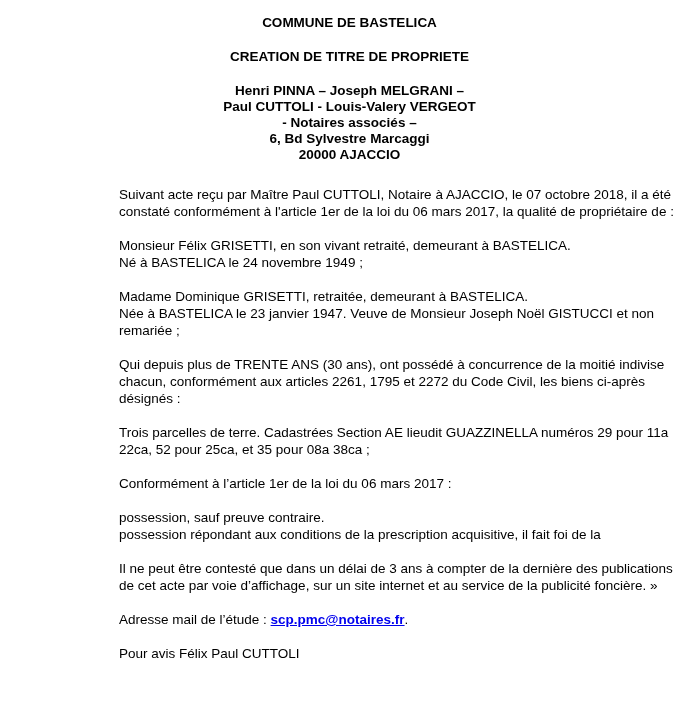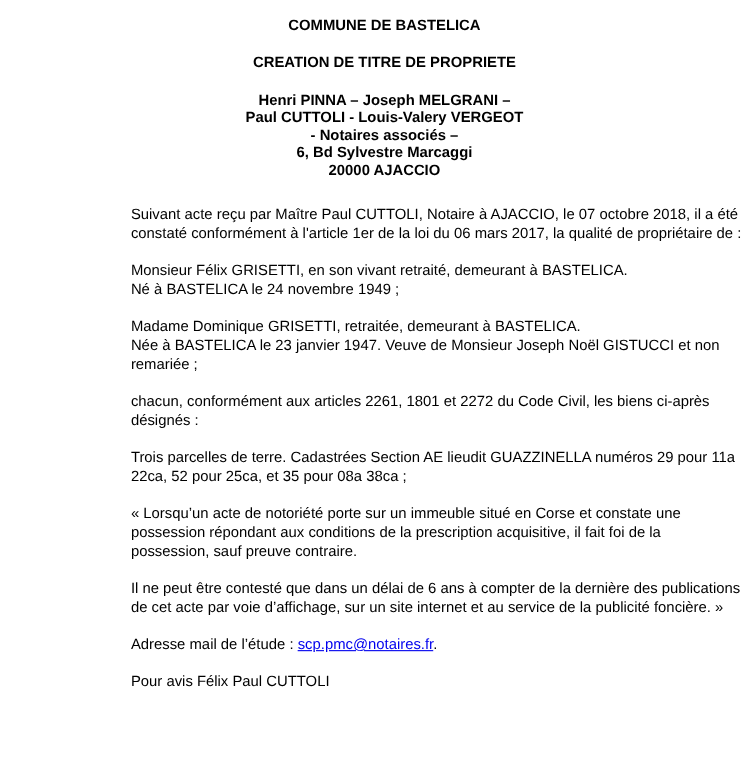--- a/index.html
+++ b/index.html
@@ -8,21 +8,21 @@
   .header { position: absolute; left: 0; width: 679px; text-align: center;
             font-weight: bold; font-size: 13.5px; line-height: 16px; }
   .h1 { top: 15px; left: 10px; }
   .h2 { top: 49px; left: 10px; }
   .h3 { top: 83px; left: 10px; }
   .h3 div { white-space: nowrap; }
   .body { position: absolute; left: 103px; top: 186px; width: 570px;
           font-size: 13.5px; line-height: 17px; }
   .body p { margin: 0 0 17px 16px; white-space: nowrap; }
   .body p span { display: block; }
-  a.mail { color: #0000ee; text-decoration: underline; }
+  a.mail { color: #0000ee; text-decoration: underline; font-weight: bold; }
 </style>
 </head>
 <body>
 
 <div class="header h1">COMMUNE DE BASTELICA</div>
 <div class="header h2">CREATION DE TITRE DE PROPRIETE</div>
 <div class="header h3">
   <div>Henri PINNA – Joseph MELGRANI –</div>
   <div>Paul CUTTOLI - Louis-Valery VERGEOT</div>
   <div>- Notaires associés –</div>
@@ -38,34 +38,37 @@
   <p>
     <span>Monsieur Félix GRISETTI, en son vivant retraité, demeurant à BASTELICA.</span>
     <span>Né à BASTELICA le 24 novembre 1949 ;</span>
   </p>
   <p>
     <span>Madame Dominique GRISETTI, retraitée, demeurant à BASTELICA.</span>
     <span>Née à BASTELICA le 23 janvier 1947. Veuve de Monsieur Joseph Noël GISTUCCI et non</span>
     <span>remariée ;</span>
   </p>
   <p>
-    <span>chacun, conformément aux articles 2261, 1801 et 2272 du Code Civil, les biens ci-après</span>
+    <span>Qui depuis plus de TRENTE ANS (30 ans), ont possédé à concurrence de la moitié indivise</span>
+    <span>chacun, conformément aux articles 2261, 1795 et 2272 du Code Civil, les biens ci-après</span>
     <span>désignés :</span>
   </p>
   <p>
     <span>Trois parcelles de terre. Cadastrées Section AE lieudit GUAZZINELLA numéros 29 pour 11a</span>
     <span>22ca, 52 pour 25ca, et 35 pour 08a 38ca ;</span>
   </p>
   <p>
-    <span>« Lorsqu’un acte de notoriété porte sur un immeuble situé en Corse et constate une</span>
-    <span>possession répondant aux conditions de la prescription acquisitive, il fait foi de la</span>
-    <span>possession, sauf preuve contraire.</span>
+    <span>Conformément à l’article 1er de la loi du 06 mars 2017 :</span>
   </p>
   <p>
-    <span>Il ne peut être contesté que dans un délai de 6 ans à compter de la dernière des publications</span>
+    <span>possession, sauf preuve contraire.</span>
+    <span>possession répondant aux conditions de la prescription acquisitive, il fait foi de la</span>
+  </p>
+  <p>
+    <span>Il ne peut être contesté que dans un délai de 3 ans à compter de la dernière des publications</span>
     <span>de cet acte par voie d’affichage, sur un site internet et au service de la publicité foncière. »</span>
   </p>
   <p>
     <span style="display:inline">Adresse mail de l’étude : </span><a class="mail">scp.pmc@notaires.fr</a><span style="display:inline">.</span>
   </p>
   <p>
     <span>Pour avis Félix Paul CUTTOLI</span>
   </p>
 </div>
 

